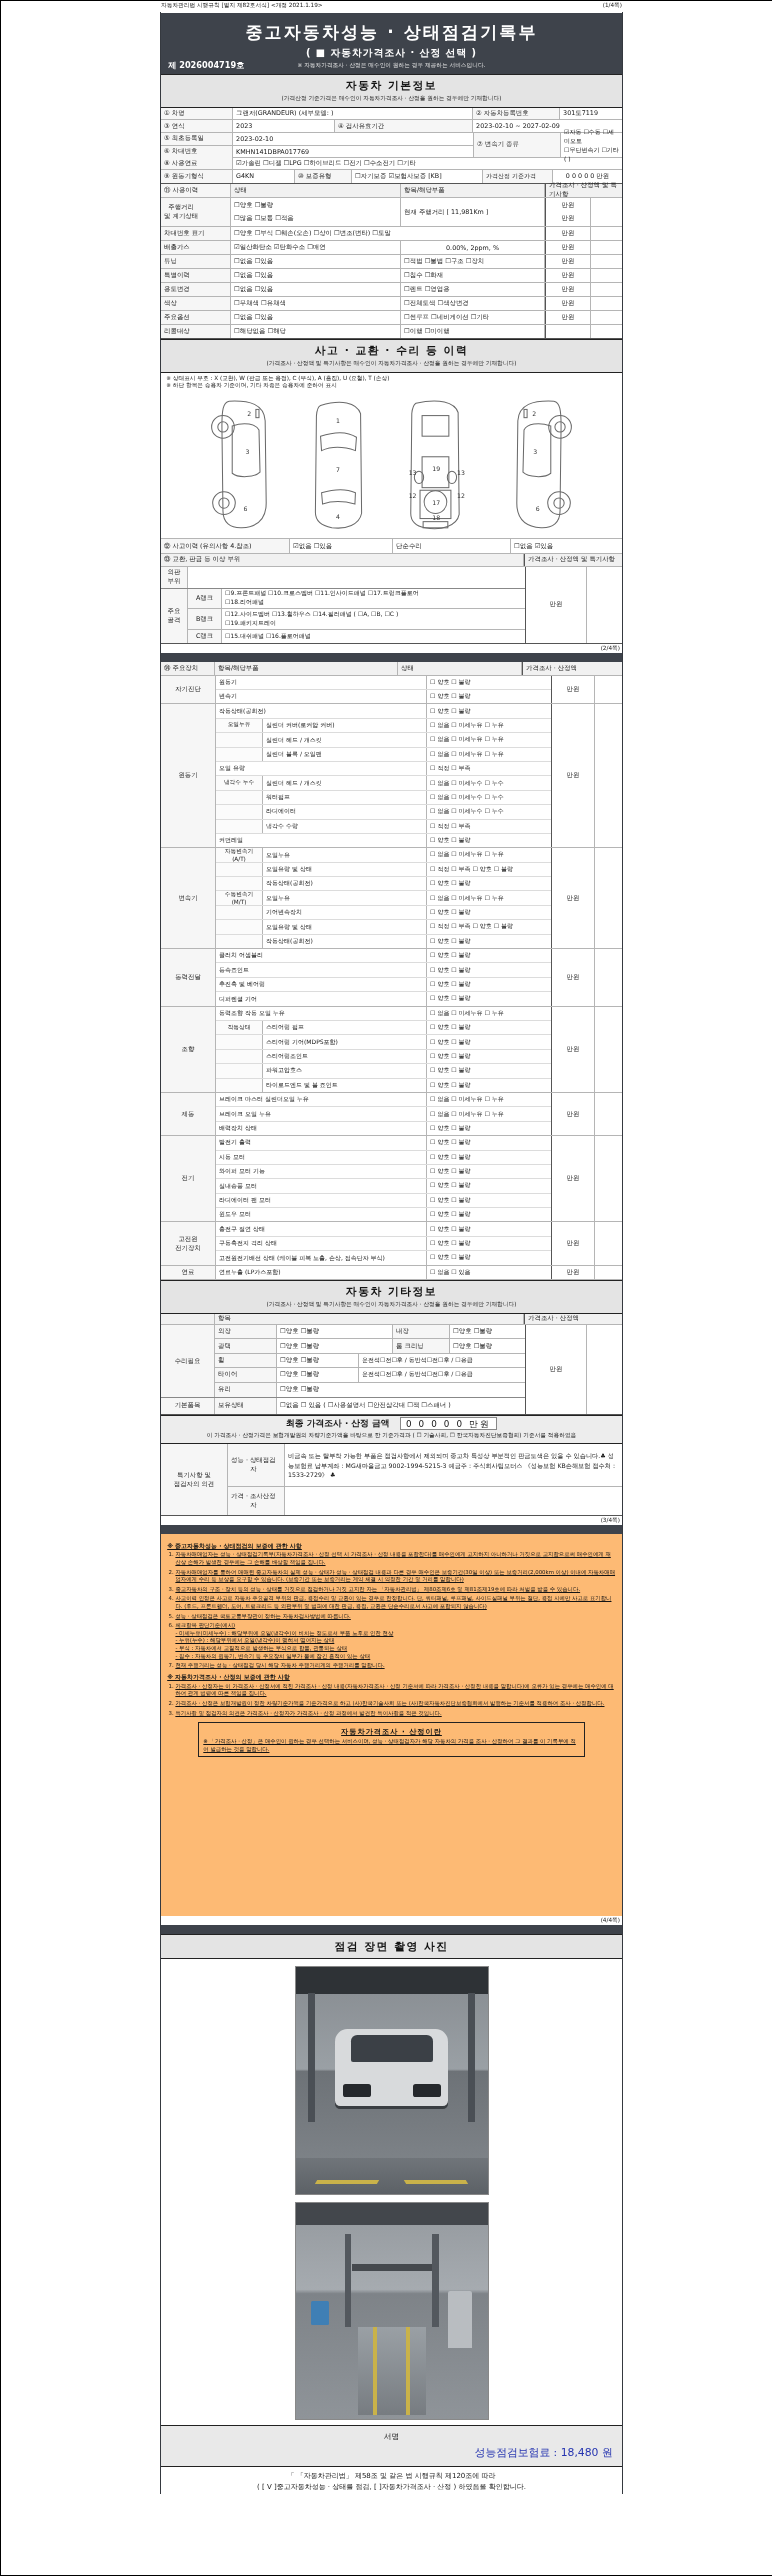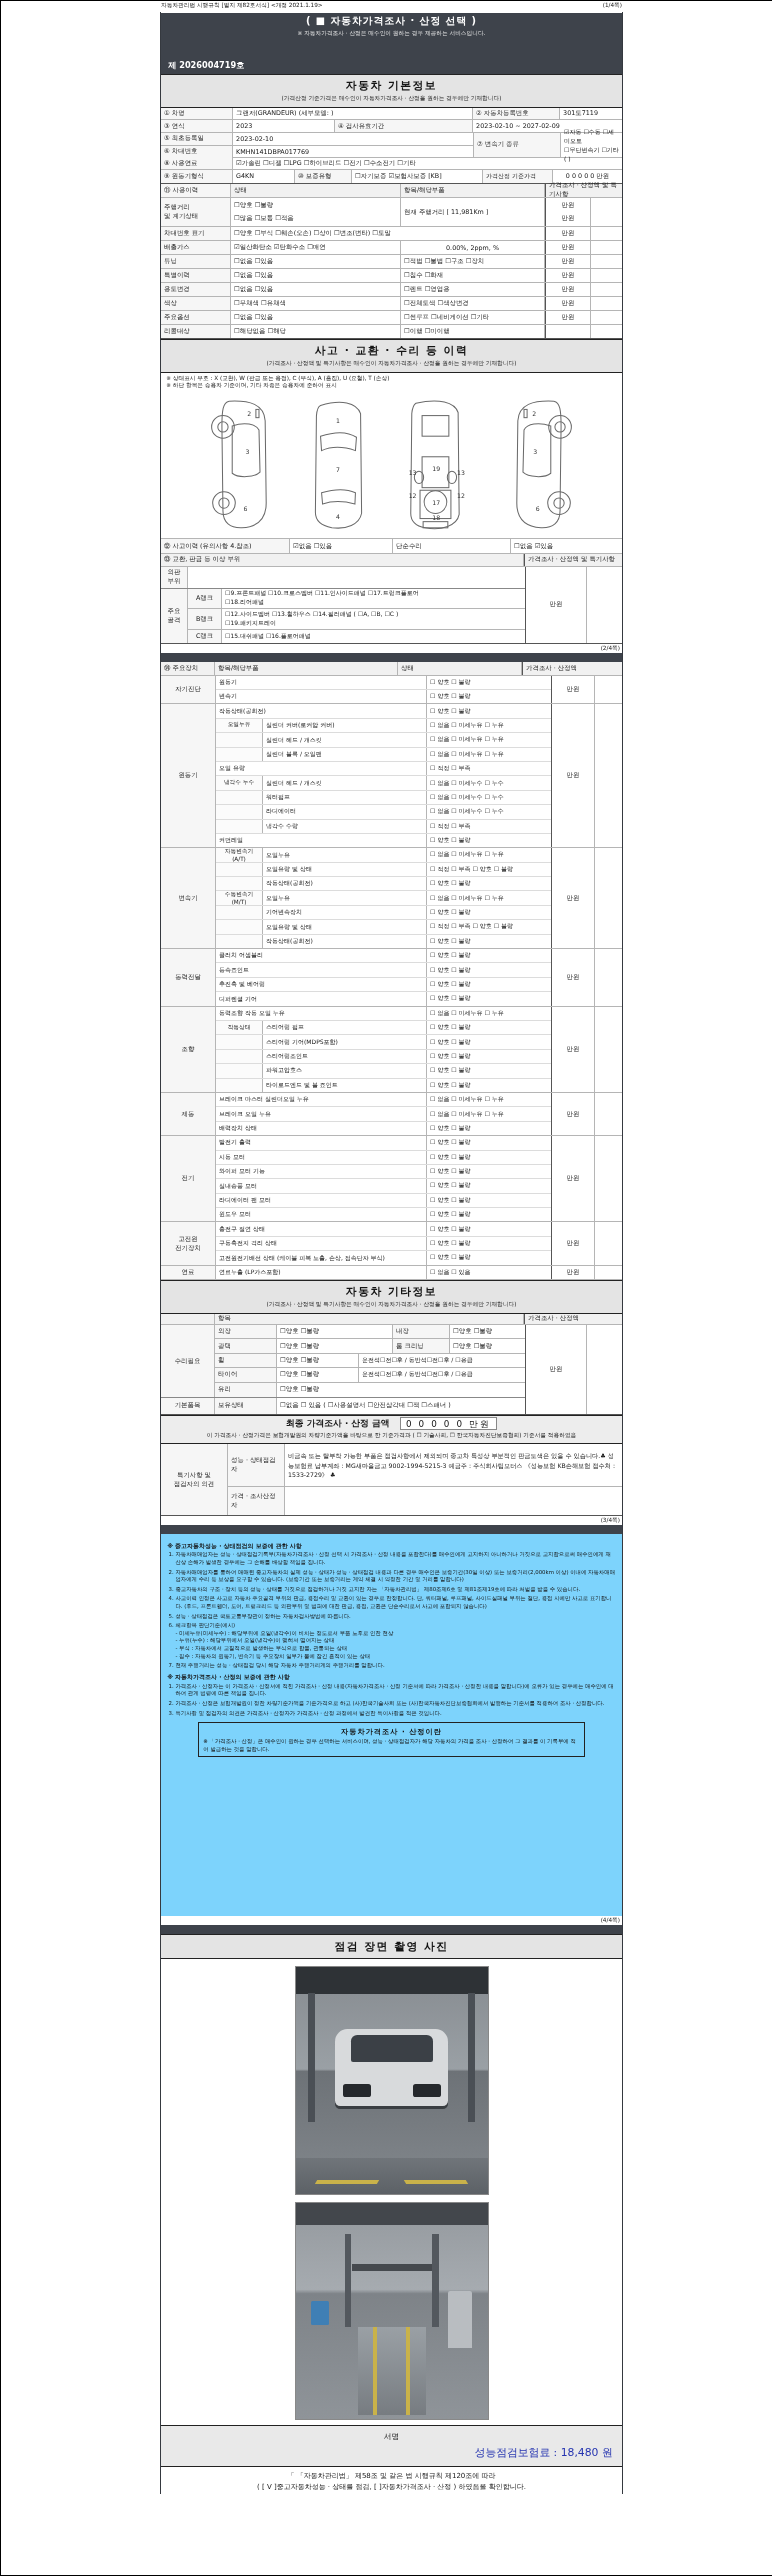--- a/index.html
+++ b/index.html
@@ -16,41 +16,41 @@
   .band .t1{font-size:17px;font-weight:bold;letter-spacing:2.1px;padding-top:8.2px;}
   .band .t2{font-size:9.8px;font-weight:bold;margin-top:2.1px;letter-spacing:1px;}
   .band .t3{font-size:5.7px;margin-top:2.1px;color:#e8e8e8;}
   .band .docno{position:absolute;left:7.2px;bottom:3.1px;font-size:8.2px;font-weight:bold;}
   .sec-h{background:#e4e4e4;border-top:1px solid #222;border-bottom:0.5px solid #222;text-align:center;padding:3.6px 0 4.1px;}
   .sec-h .t{font-size:10.8px;font-weight:bold;letter-spacing:1.5px;}
   .sec-h .s{font-size:5.7px;margin-top:2.1px;color:#222;}
   .row{display:flex;border-bottom:0.5px solid #b5b5b5;box-sizing:border-box;background:#fff;}
   .c{border-right:0.5px solid #b5b5b5;box-sizing:border-box;padding:1.5px 3.1px;display:flex;align-items:center;font-size:6.4px;}
   .c:last-child{border-right:none;}
-  .lab{background:#f6f6f6;}
+  .lab{background:#f6f6f6;text-align:center;}
   .pre{white-space:pre-line;}
   .ctr{justify-content:center;text-align:center;}
   .hdr{background:#f1f1f1;font-size:6.4px;}
   .marker{height:8.2px;font-size:5.7px;text-align:right;padding:0.5px 2.1px 0 0;background:#fff;}
   .divider{height:9.3px;background:#3e434b;}
   .notes{padding:1.5px 5.2px;font-size:5.7px;line-height:1.35;background:#fff;}
   .diagrams{display:flex;justify-content:center;align-items:center;gap:13.4px;background:#fff;padding:3.1px 0 4.1px;border-bottom:0.5px solid #b5b5b5;}
   .diagrams svg{display:block;}
   .dgroup{display:flex;border-bottom:0.5px solid #b5b5b5;}
   .dlabel{width:54px;background:#f6f6f6;justify-content:center;text-align:center;border-right:0.5px solid #b5b5b5;display:flex;align-items:center;font-size:6.4px;}
   .drows{flex:1;display:flex;flex-direction:column;}
   .drow{display:flex;height:13.4px;border-bottom:0.5px solid #dcdcdc;}
   .drow:last-child{border-bottom:none;}
   .dsub{width:47px;font-size:5.7px;justify-content:center;text-align:center;background:#fbfbfb;}
   .dsub:empty{display:none;}
   .dname{flex:1.05;font-size:6px;line-height:1.12;}
   .dstate{width:124px;font-size:6px;}
   .dprice{width:44px;justify-content:center;border-left:1px solid #555;}
   .dnote{width:27px;}
-  .legal{font-size:5.4px;line-height:1.4;padding:4.1px 6.2px;background:#7dd3fc;}
+  .legal{font-size:5.4px;line-height:1.4;padding:4.1px 6.2px;background:#fdba74;text-decoration:underline;}
   .legal h4{margin:3.1px 0 1.5px;font-size:6px;}
   .legal ol{margin:0 0 2.1px 8.2px;padding:0;}
   .legal li{margin:0 0 2.1px 0;white-space:pre-line;}
   .lawbox{border:1px solid #222;margin:5.2px 31px 2.1px;text-align:center;padding:3.1px 4.1px;}
   .lawbox .bt{font-size:7.2px;font-weight:bold;letter-spacing:1px;}
   .lawbox .bb{font-size:5.4px;margin-top:1.5px;text-align:left;}
   .photos{background:#fff;display:flex;flex-direction:column;align-items:center;padding:6.2px 0 5.2px;gap:7.2px;}
   .photo{width:192px;border:0.5px solid #888;position:relative;overflow:hidden;}
   .signband{background:#e9e9e9;border-top:1px solid #222;border-bottom:1px solid #222;height:40px;position:relative;}
   .signband .sg{position:absolute;left:0;right:0;top:6.2px;text-align:center;font-size:7.7px;}
@@ -67,20 +67,21 @@
 <div class="doc">
 
   <div class="topstrip">
     <span>자동차관리법 시행규칙 [별지 제82호서식] &lt;개정 2021.1.19&gt;</span>
     <span>(1/4쪽)</span>
   </div>
 
   <div class="frame">
 
     <div class="band">
+      <div class="t1">중고자동차성능 · 상태점검기록부</div>
       <div class="t2">( ■ 자동차가격조사 · 산정 선택 )</div>
       <div class="t3">※ 자동차가격조사 · 산정은 매수인이 원하는 경우 제공하는 서비스입니다.</div>
       <div class="docno">제 2026004719호</div>
     </div>
 
     <div class="sec-h">
       <div class="t">자동차 기본정보</div>
       <div class="s">(가격산정 기준가격은 매수인이 자동차가격조사 · 산정을 원하는 경우에만 기재합니다)</div>
     </div>
     <div>

